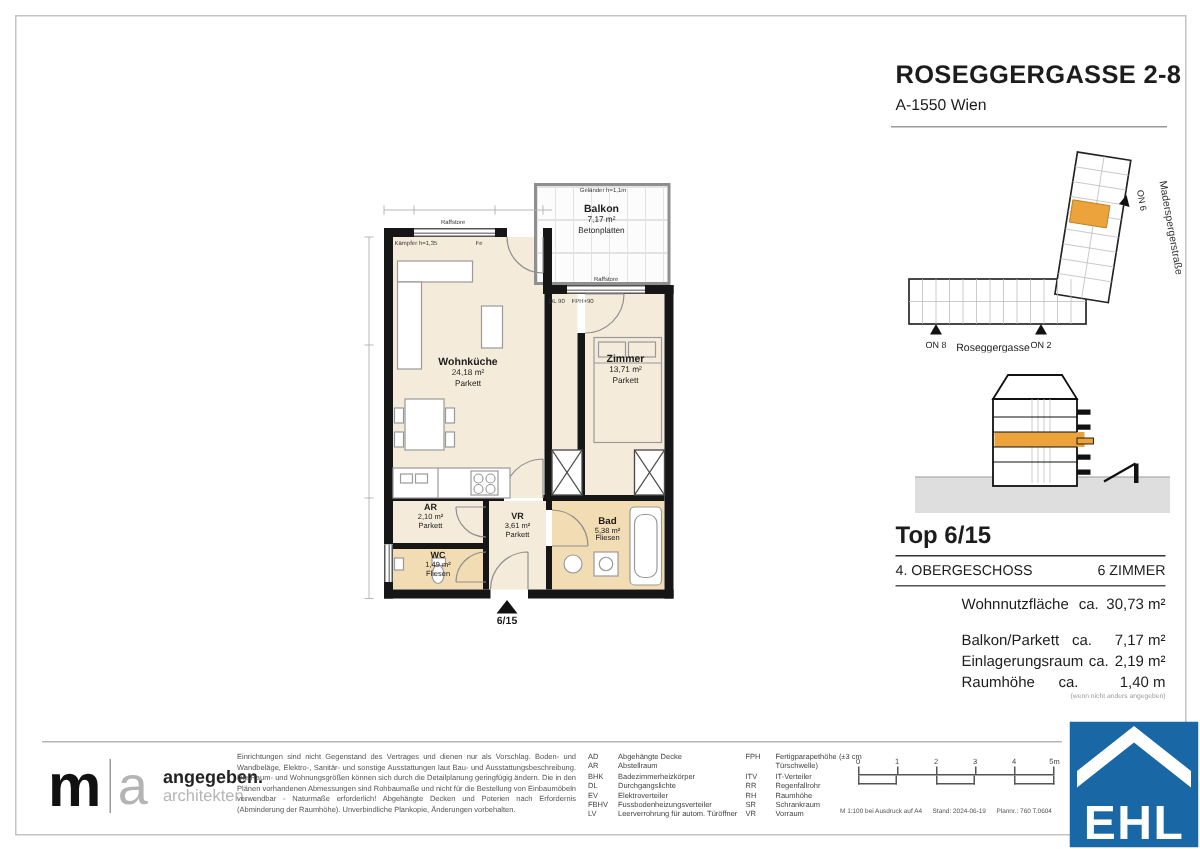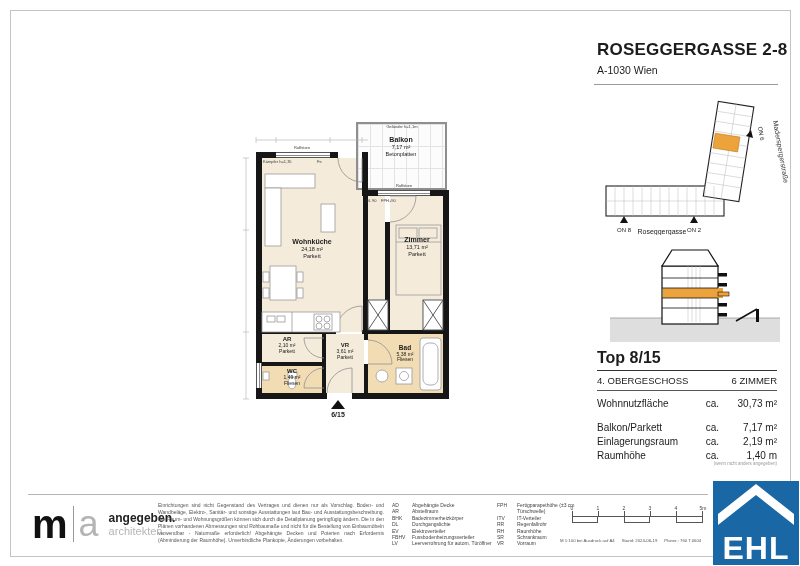--- a/index.html
+++ b/index.html
@@ -25,21 +25,21 @@
   .micro{position:absolute;font-size:4px;line-height:4.5px;color:#3a3a3a;white-space:nowrap;}
   .entry-tri{position:absolute;width:0;height:0;border-left:7px solid transparent;border-right:7px solid transparent;border-bottom:9px solid #111;}
   .entry-lbl{position:absolute;font-size:7px;font-weight:700;text-align:center;}
   
   .proj-title{position:absolute;left:597px;top:40px;font-size:17px;font-weight:700;letter-spacing:.2px;}
   .proj-addr{position:absolute;left:597px;top:64px;font-size:10.5px;}
   .hr{position:absolute;height:0;border-top:1px solid #9a9a9a;}
   .unit-title{position:absolute;left:597px;top:349px;font-size:16px;font-weight:700;}
   .floor-row{position:absolute;left:597px;top:375px;width:180px;display:flex;justify-content:space-between;font-size:9.5px;}
   .mrow{position:absolute;left:597px;width:180px;display:flex;font-size:10px;}
-  .mrow .lab{flex:1;}
+  .mrow .lab{flex:1;margin-left:44px;}
   .mrow .ca{width:26px;text-align:right;}
   .mrow .val{width:58px;text-align:right;}
   .note{position:absolute;left:597px;width:180px;text-align:right;font-size:4.5px;color:#999;}
   
   .m-big{font-size:40px;font-weight:700;line-height:38px;color:#111;}
   .a-big{font-size:36px;line-height:36px;color:#b4b4b4;}
   .logo-div{width:1px;height:36px;background:#9a9a9a;margin:0 5px;}
   .mb-name{font-size:12px;font-weight:700;color:#222;line-height:13px;}
   .mb-sub{font-size:11px;color:#b5b5b5;line-height:12px;}
   .legal{position:absolute;left:158px;top:502px;width:226px;font-size:5px;line-height:6.9px;color:#555;text-align:justify;}
@@ -195,21 +195,21 @@
     <div class="micro" style="left:294px;top:146px;">Raffstore</div>
     <div class="micro" style="left:396px;top:184px;">Raffstore</div>
     <div class="micro" style="left:366px;top:199px;">DL 90</div>
     <div class="micro" style="left:381px;top:199px;">FPH+90</div>
 
     <div class="entry-tri" style="left:331px;top:400px;"></div>
     <div class="entry-lbl" style="left:327px;top:411px;width:22px;">6/15</div>
   </div>
 
   <div class="proj-title">ROSEGGERGASSE 2-8</div>
-  <div class="proj-addr">A-1030 Wien</div>
+  <div class="proj-addr">A-1550 Wien</div>
   <div class="hr" style="left:594px;top:84px;width:184px;"></div>
 
   <svg class="abs" style="left:600px;top:93px;" width="190" height="142" viewBox="0 0 190 142">
     <g fill="#ffffff" stroke="#222222" stroke-width="1.1">
       <rect x="6" y="93" width="118" height="30"></rect>
       <g transform="rotate(9 122 100)">
         <rect x="104" y="10" width="36" height="96"></rect>
       </g>
     </g>
     <g stroke="#bbbbbb" stroke-width="0.5">
@@ -251,21 +251,21 @@
       <rect x="108" y="33" width="9" height="3.5"></rect>
       <rect x="108" y="43" width="9" height="3.5"></rect>
       <rect x="108" y="63" width="9" height="3.5"></rect>
       <rect x="108" y="73" width="9" height="3.5"></rect>
     </g>
     <rect x="108" y="52" width="11" height="4" fill="#eca33b" stroke="#111" stroke-width="0.6"></rect>
     <path d="M126 81 L147 69" stroke="#111" stroke-width="1.5"></path>
     <rect x="146" y="69" width="3" height="13" fill="#111"></rect>
   </svg>
 
-  <div class="unit-title">Top 8/15</div>
+  <div class="unit-title">Top 6/15</div>
   <div class="hr" style="left:597px;top:370px;width:180px;border-top:1.5px solid #333;"></div>
   <div class="floor-row">
     <span>4. OBERGESCHOSS</span>
     <span>6 ZIMMER</span>
   </div>
   <div class="hr" style="left:597px;top:390px;width:180px;border-top:1px solid #555;"></div>
 
   <div class="mrow" style="top:398px;">
     <span class="lab">Wohnnutzfläche</span>
     <span class="ca">ca.</span>

